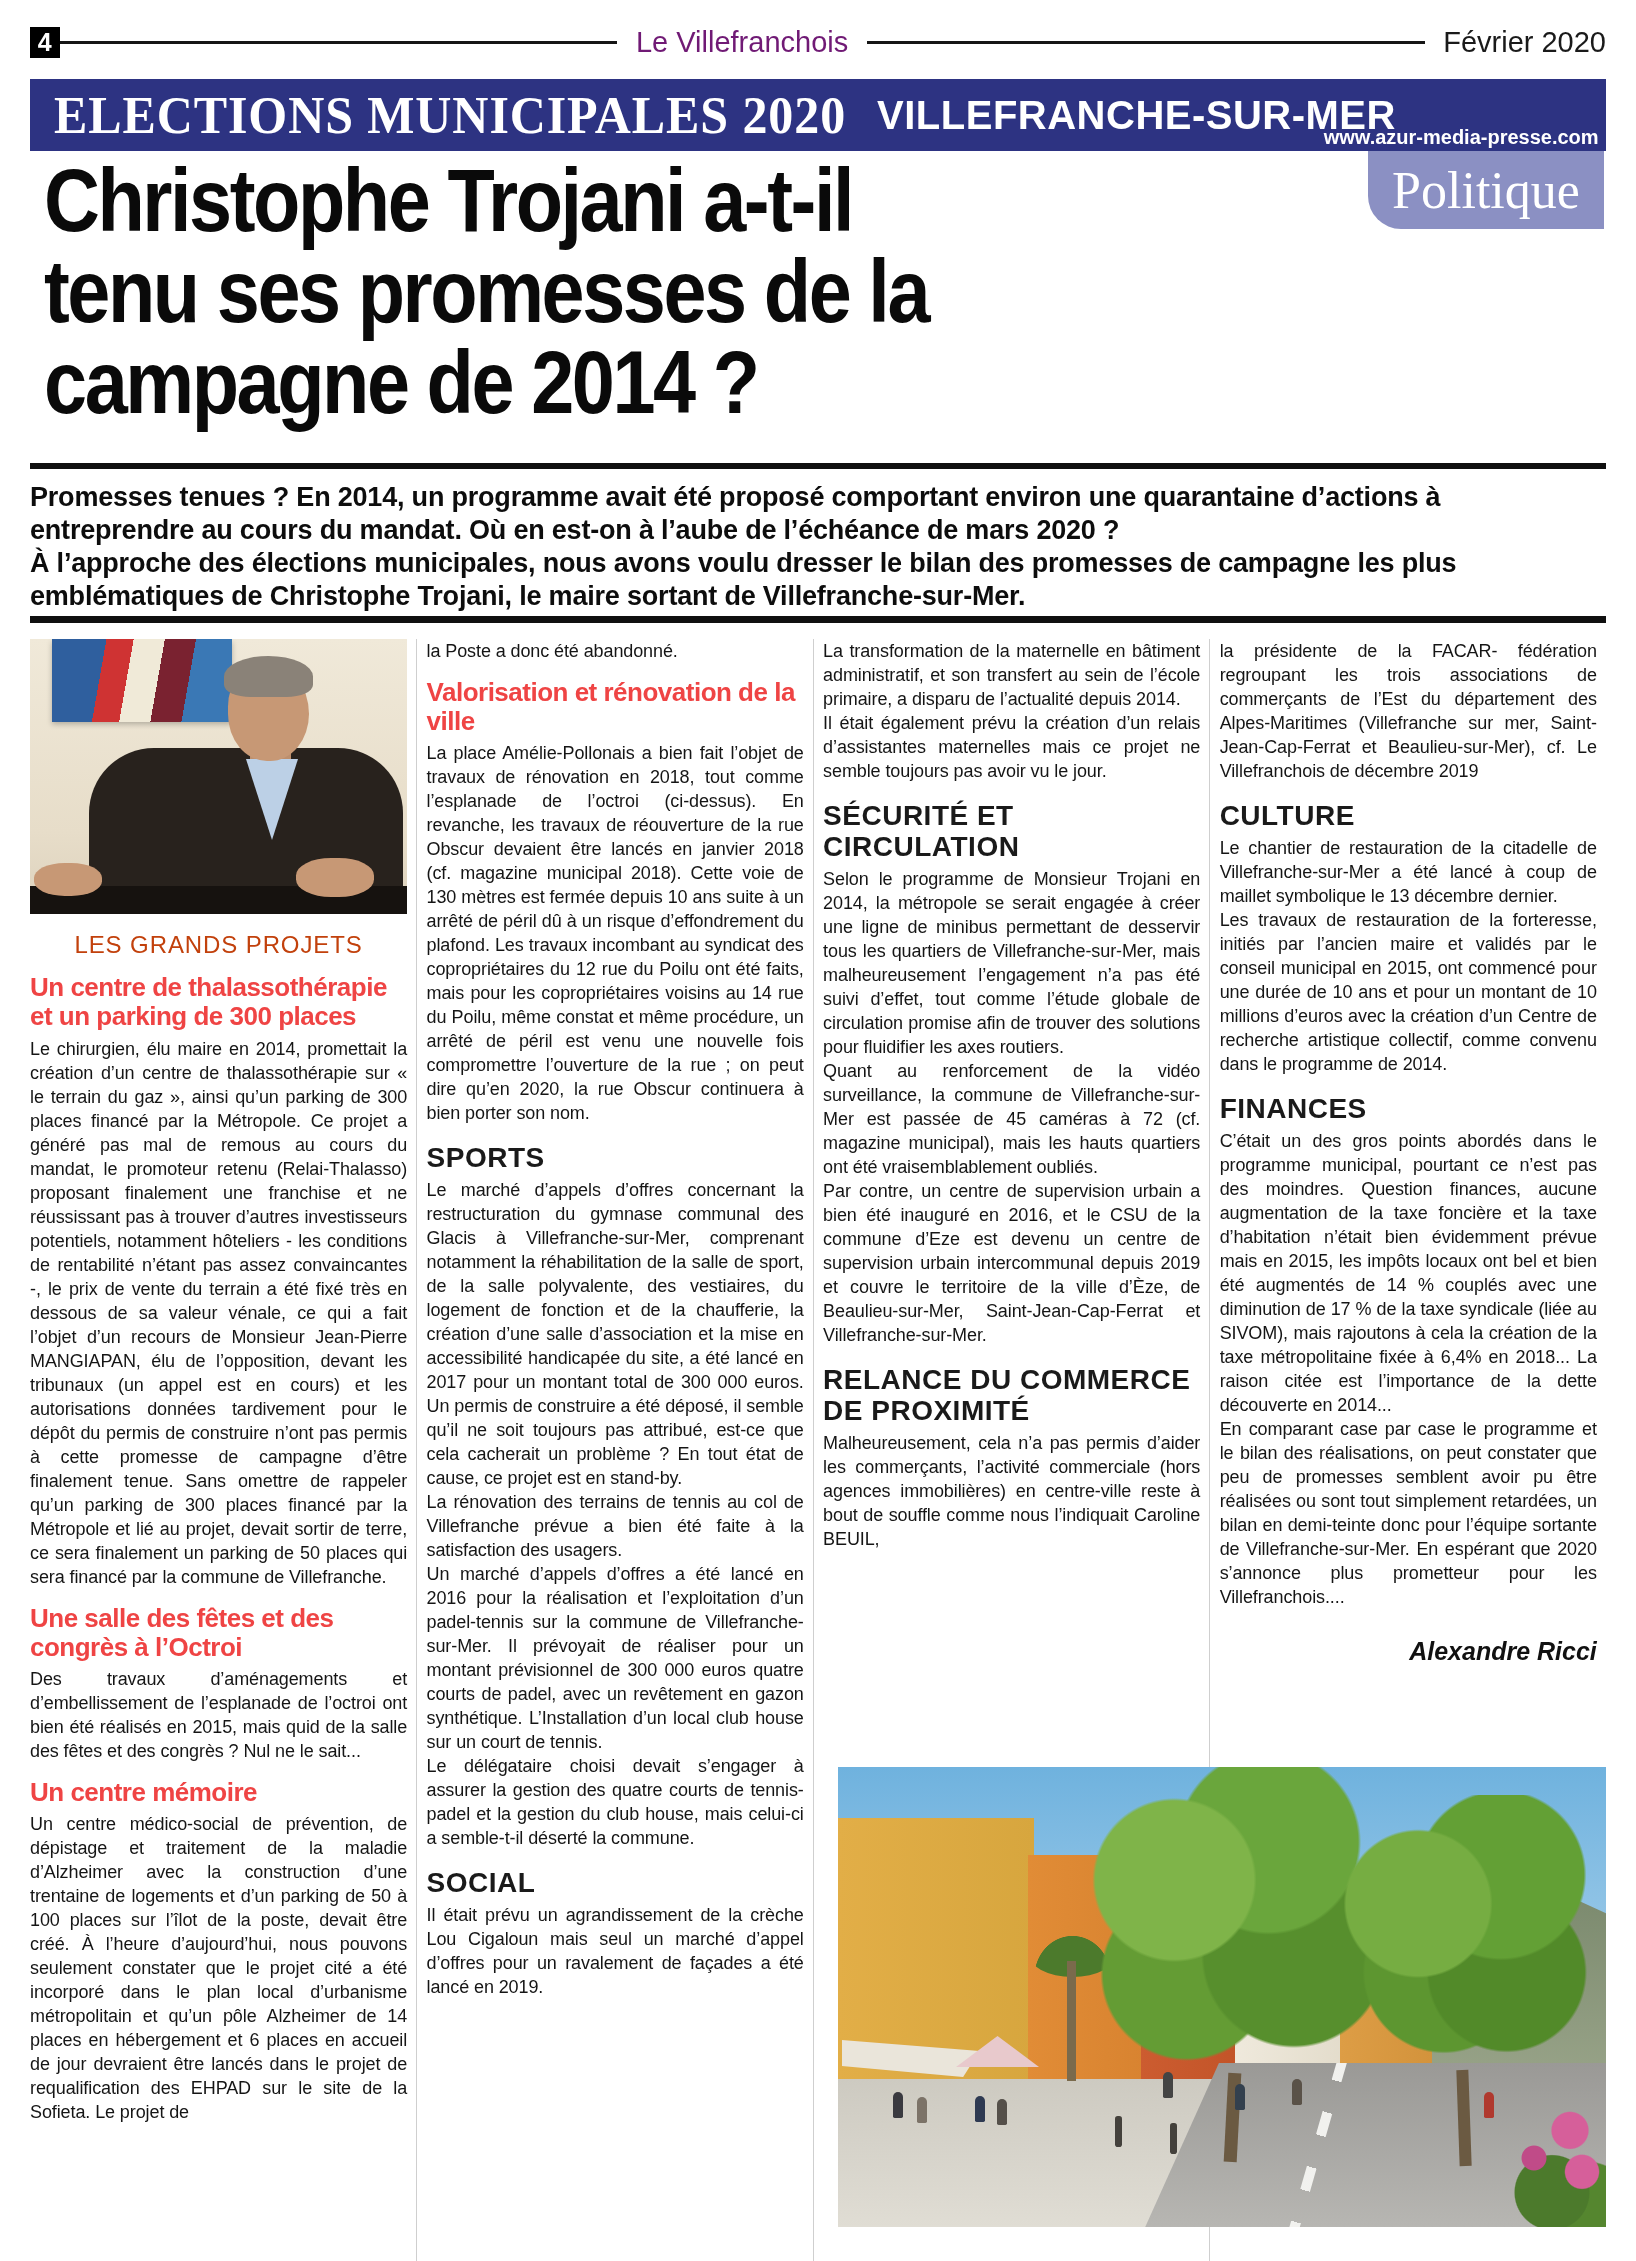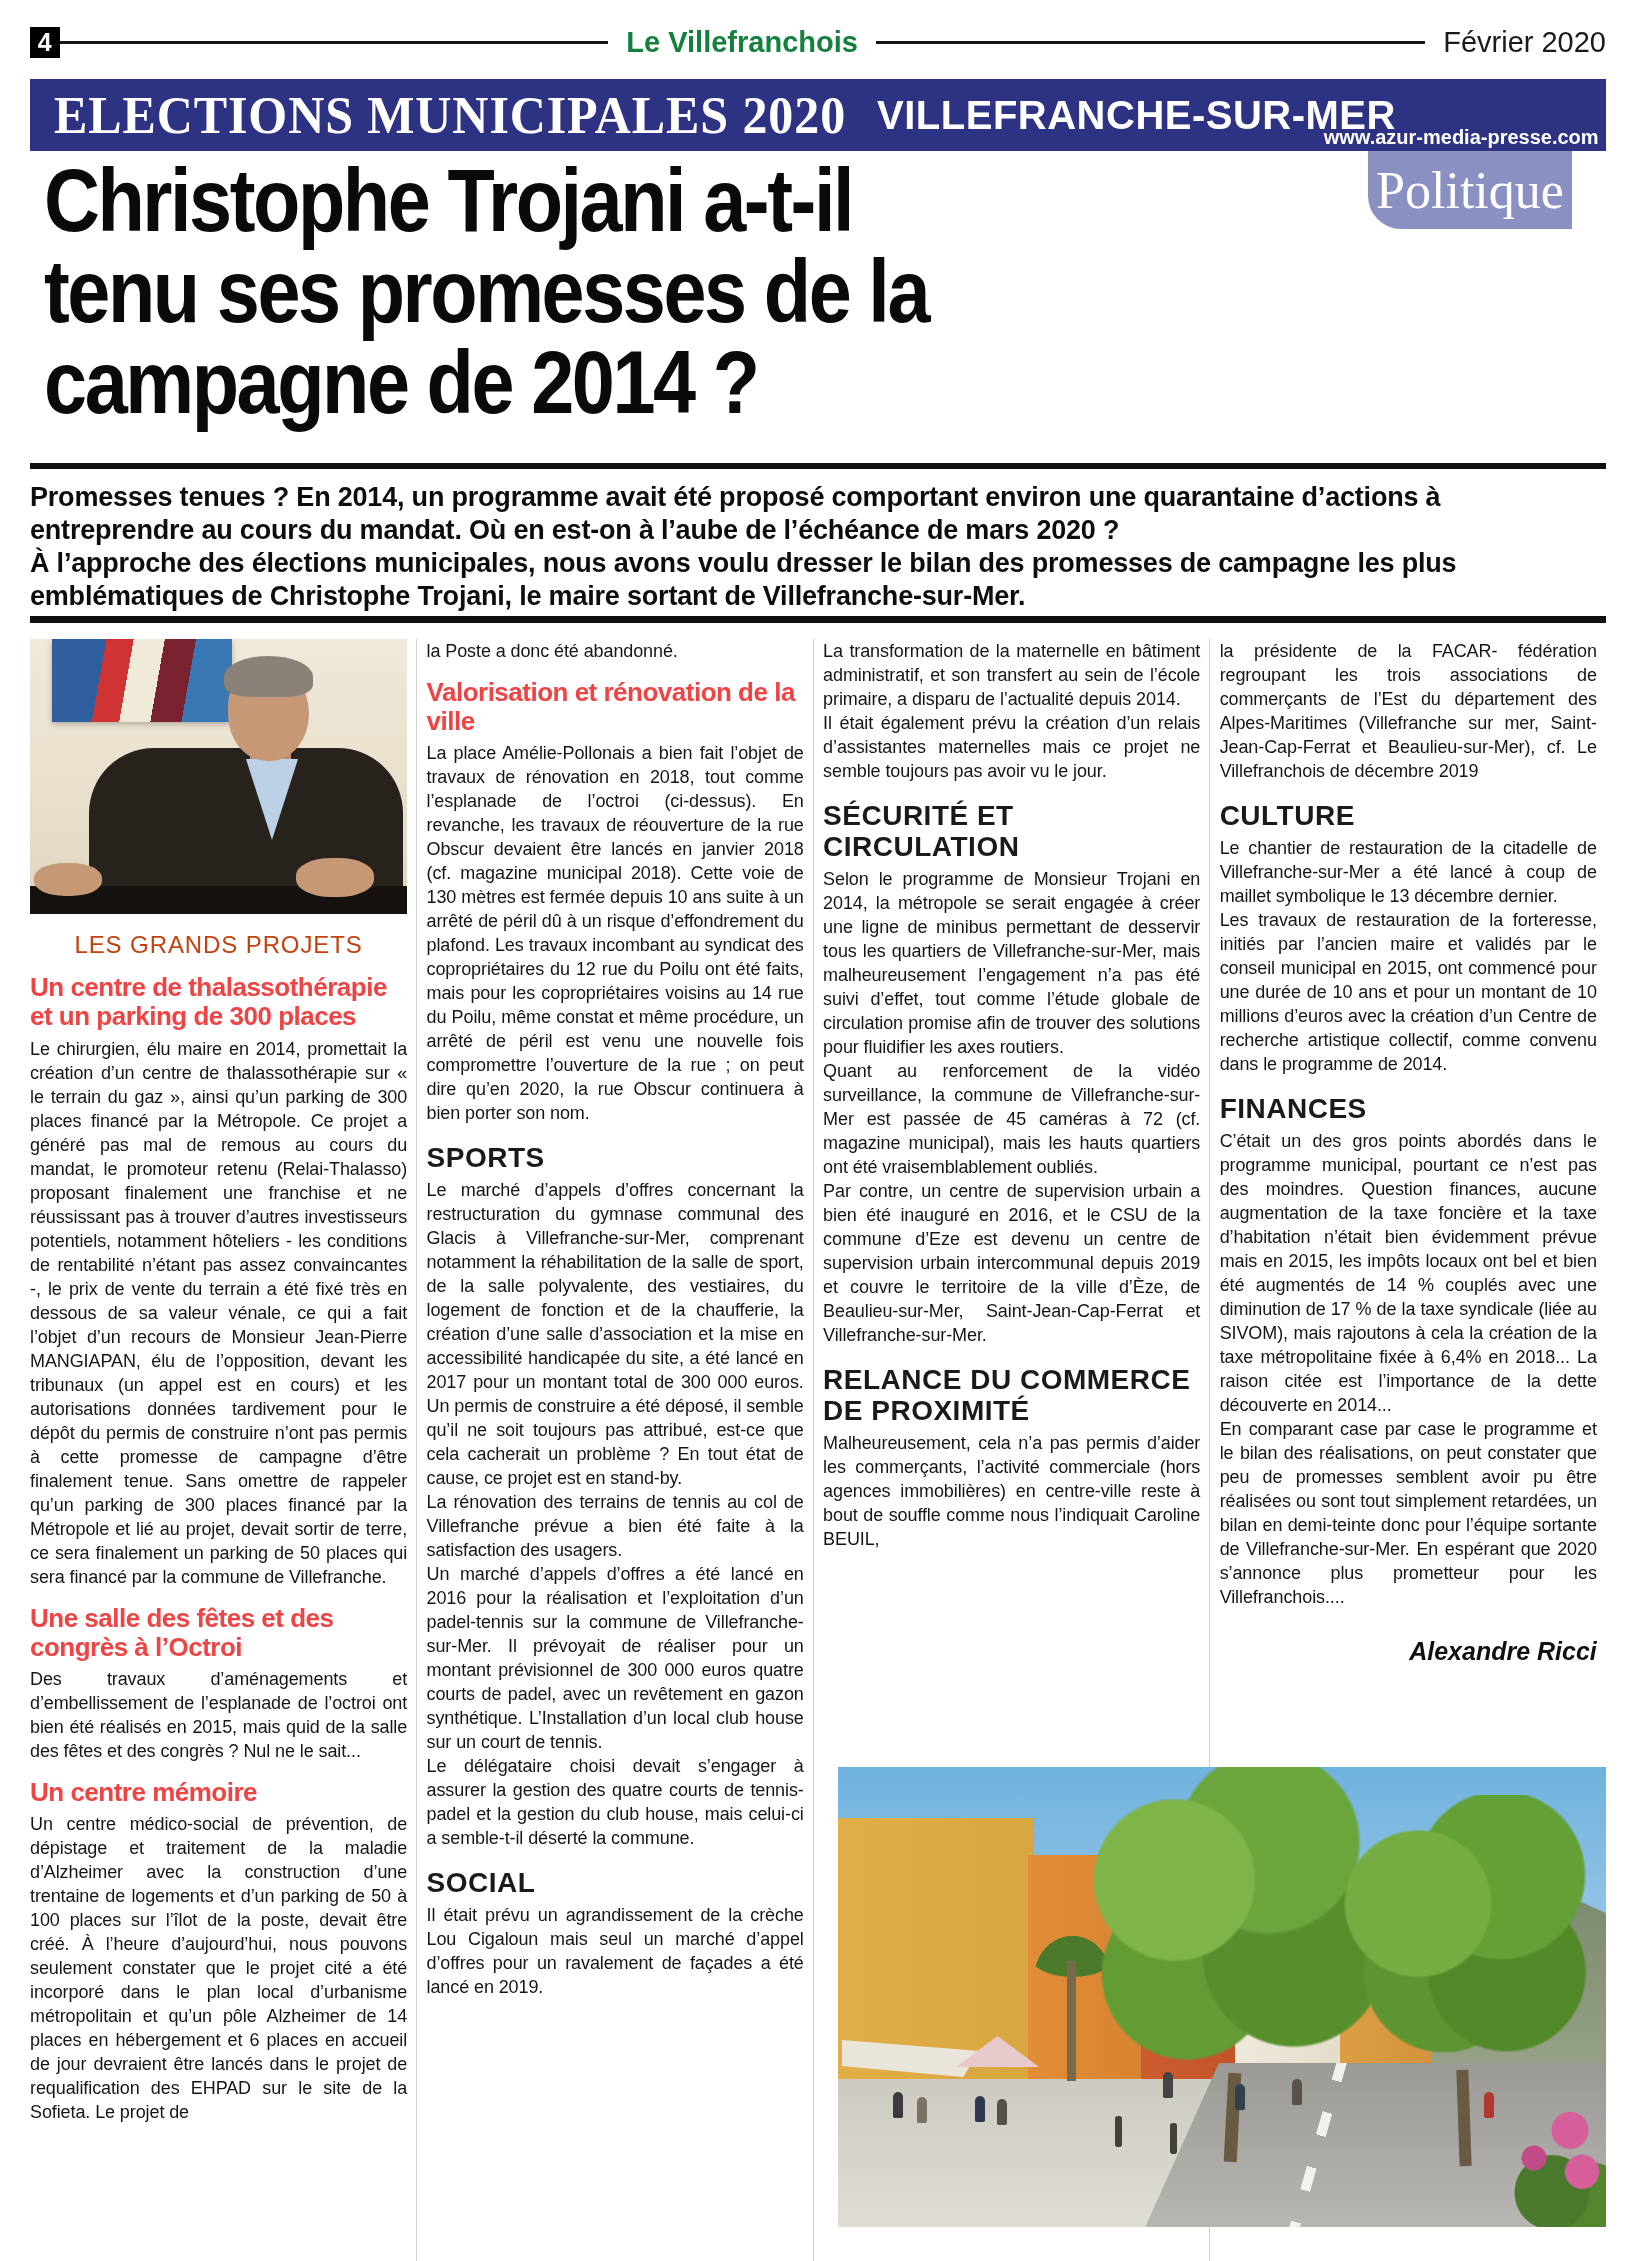--- a/index.html
+++ b/index.html
@@ -7,30 +7,30 @@
   html,body { background:#888; }
   .page {
     position:relative; width:1636px; height:2261px; background:#ffffff;
     font-family:"Liberation Sans", sans-serif; color:#111; overflow:hidden; margin:0 auto;
   }
   
   .topbar { position:absolute; top:26px; left:30px; right:30px; height:33px; display:flex; align-items:center; }
   .pagenum { background:#000; color:#fff; font-weight:bold; font-size:25px; min-width:29.5px; height:31px;
              display:flex; align-items:center; justify-content:center; padding:0 3.7px; }
   .hrule { flex:1 1 0; height:3.7px; background:#151515; }
-  .masthead { font-size:29px; color:#15803d; margin:0 18.5px; white-space:nowrap;font-weight:bold; }
+  .masthead { font-size:29px; color:#701a75; margin:0 18.5px; white-space:nowrap; }
   .issue-date { font-size:29px; color:#1a1a1a; margin-left:18.5px; white-space:nowrap; }
   
   .banner { position:absolute; top:79px; left:30px; right:30px; height:72px; background:#2d3382;
             display:flex; align-items:center; padding-left:24px; }
   .banner-title { font-family:"Liberation Serif", serif; font-weight:bold; font-size:50px; color:#fff;
                   letter-spacing:0.9px; white-space:nowrap; transform:scaleY(1.05); transform-origin:left center; }
   .banner-loc { font-size:40px; font-weight:bold; color:#fff; margin-left:31px; letter-spacing:0.5px; white-space:nowrap; }
   .website { position:absolute; right:7.4px; bottom:1.8px; color:#fff; font-weight:bold; font-size:20px; }
-  .politique { position:absolute; top:151px; left:1368px; width:204px; height:78px; background:#8b90c3;
+  .politique { position:absolute; top:151px; left:1368px; width:236px; height:78px; background:#8b90c3;
                border-radius:0 0 0 33px; display:flex; align-items:center; justify-content:center;
                font-family:"Liberation Serif", serif; font-size:52px; color:#fff; }
   
   .headline { position:absolute; top:155px; left:44px; font-weight:bold; color:#0a0a0a; }
   .hl { display:block; font-size:89px; line-height:91px; letter-spacing:-2.8px; white-space:nowrap;
         transform:scaleX(0.87); transform-origin:0 50%; }
   
   .rule { position:absolute; left:30px; right:30px; background:#101010; }
   .rule1 { top:463px; height:5.5px; }
   .rule2 { top:616px; height:6.5px; }

